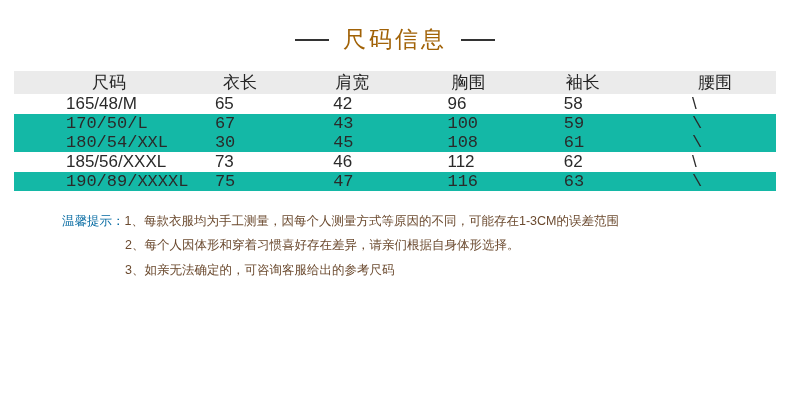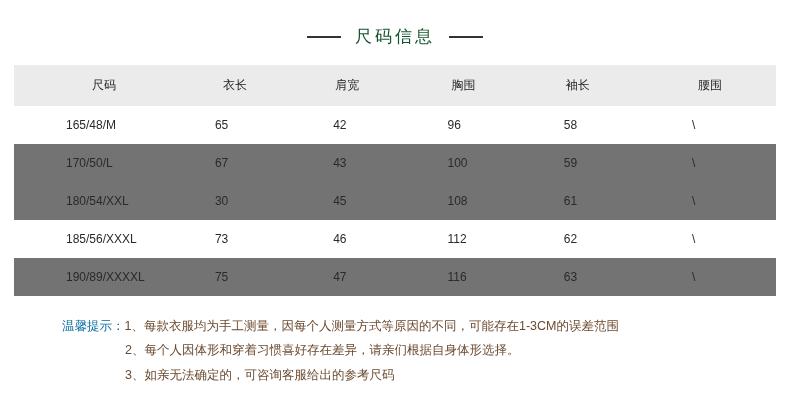--- a/index.html
+++ b/index.html
@@ -30,23 +30,23 @@
     padding-top: 28px;
     padding-bottom: 20px;
   }
   .title-dash {
     display: block;
     width: 34px;
     height: 0;
     border-top: 2px solid #333333;
   }
   .title-text {
-    font-size: 17px;
+    font-size: 23px;
     letter-spacing: 3px;
-    color: #14532d;
+    color: #a16207;
     font-weight: normal;
     line-height: 1;
   }
 
   
   .table-wrap {
     padding: 0 14px;
   }
   table.size-table {
     width: 762px;
@@ -55,40 +55,41 @@
   }
   table.size-table col.c0 { width: 24%; }
   table.size-table col.c1 { width: 15%; }
   table.size-table col.c2 { width: 15%; }
   table.size-table col.c3 { width: 15%; }
   table.size-table col.c4 { width: 15%; }
   table.size-table col.c5 { width: 16%; }
 
   table.size-table th,
   table.size-table td {
-    padding: 12px;
+    padding: 0;
     height: 14px;
-    font-size: 12px;
+    font-size: 17px;
     font-weight: normal;
     text-align: left;
     vertical-align: middle;
     white-space: nowrap;
   }
   thead tr {
     background: #ebebeb;
   }
   thead th {
     font-size: 16px;
     color: #262626;
   }
   tbody tr.odd {
     background: #ffffff;
   }
   tbody tr.even {
-    background: #737373;
+    background: #14b8a6;
+    font-family: Liberation Mono, monospace;
   }
 
   
   .col-0 { padding-left: 52px !important; }
   .col-1 { padding-left: 18px !important; }
   .col-2 { padding-left: 22px !important; }
   .col-3 { padding-left: 22px !important; }
   .col-4 { padding-left: 24px !important; }
   .col-5 { padding-left: 38px !important; }
 

